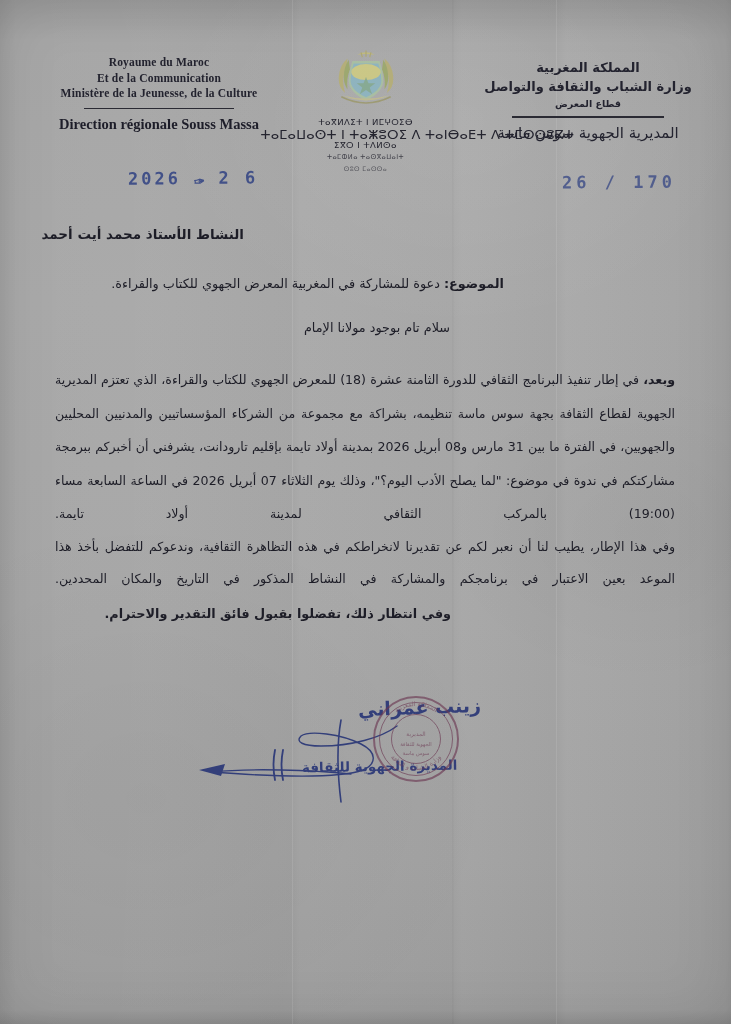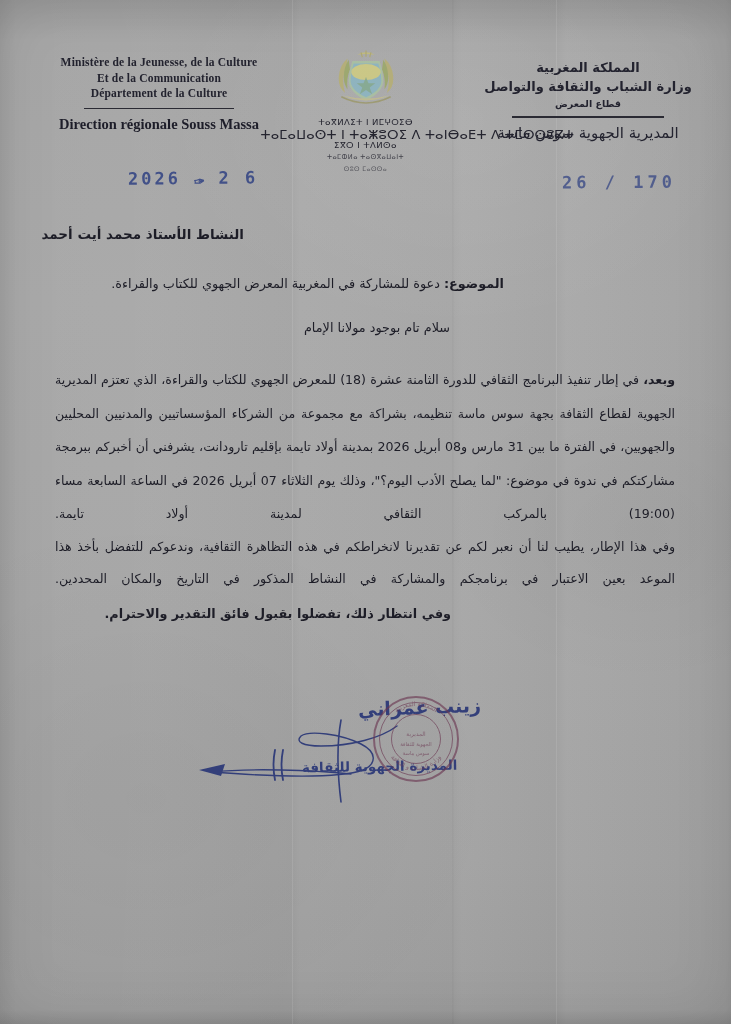--- a/index.html
+++ b/index.html
@@ -356,23 +356,23 @@
 <div id="page">
 
   <div id="paper-texture"></div>
   <div class="seam s1"></div>
   <div class="seam s2 dark"></div>
   <div class="seam s3"></div>
 
   <div id="letterhead">
 
     <div id="lh-fr" class="lh-block">
+      <div class="l">Royaume du Maroc</div>
+      <div class="l">Et de la Communication</div>
       <div class="l">Ministère de la Jeunesse, de la Culture</div>
-      <div class="l">Et de la Communication</div>
-      <div class="l">Département de la Culture</div>
       <div class="rule"></div>
       <div class="dir">Direction régionale Souss Massa</div>
     </div>
 
     <div id="lh-center" class="lh-block">
       <svg id="emblem" viewBox="0 0 120 100">
         <g opacity="0.9">
           <path d="M30 20 Q18 30 16 48 Q14 66 26 76 Q20 56 26 40 Q30 28 30 20Z" fill="#b9b06a"></path>
           <path d="M90 20 Q102 30 104 48 Q106 66 94 76 Q100 56 94 40 Q90 28 90 20Z" fill="#b9b06a"></path>
           <path d="M32 22 Q24 34 24 50 Q24 62 30 70 Q28 52 34 38Z" fill="#9aa85c"></path>

